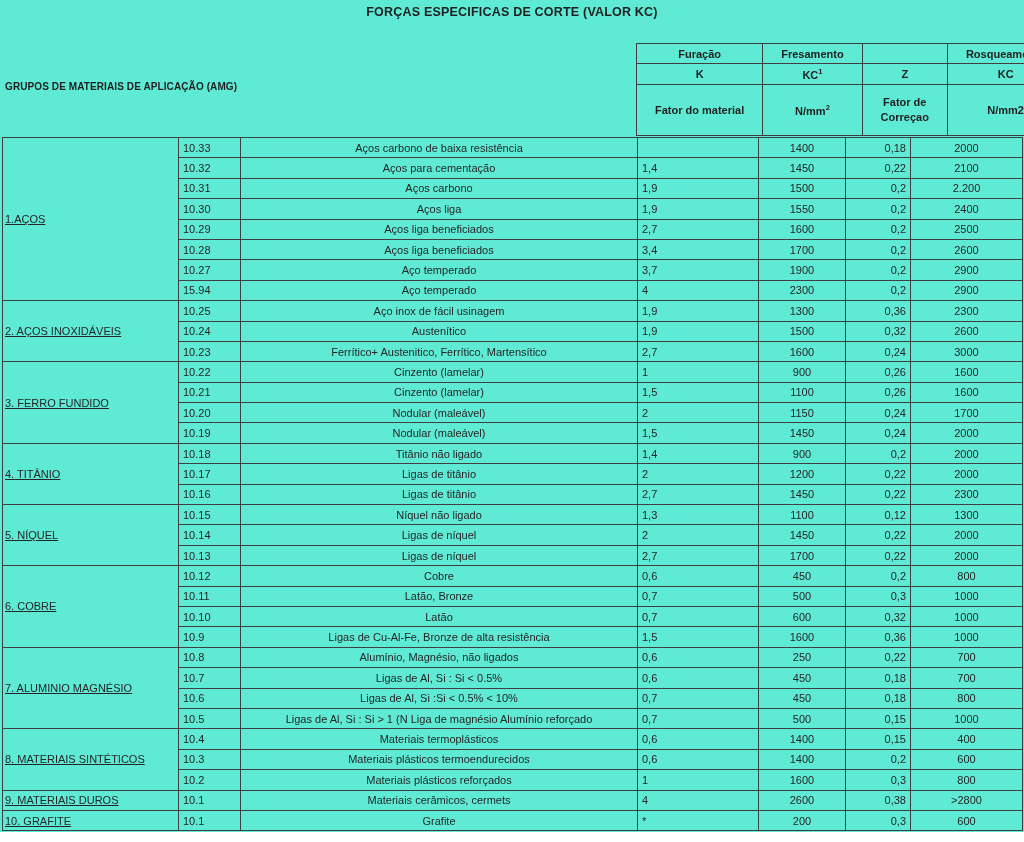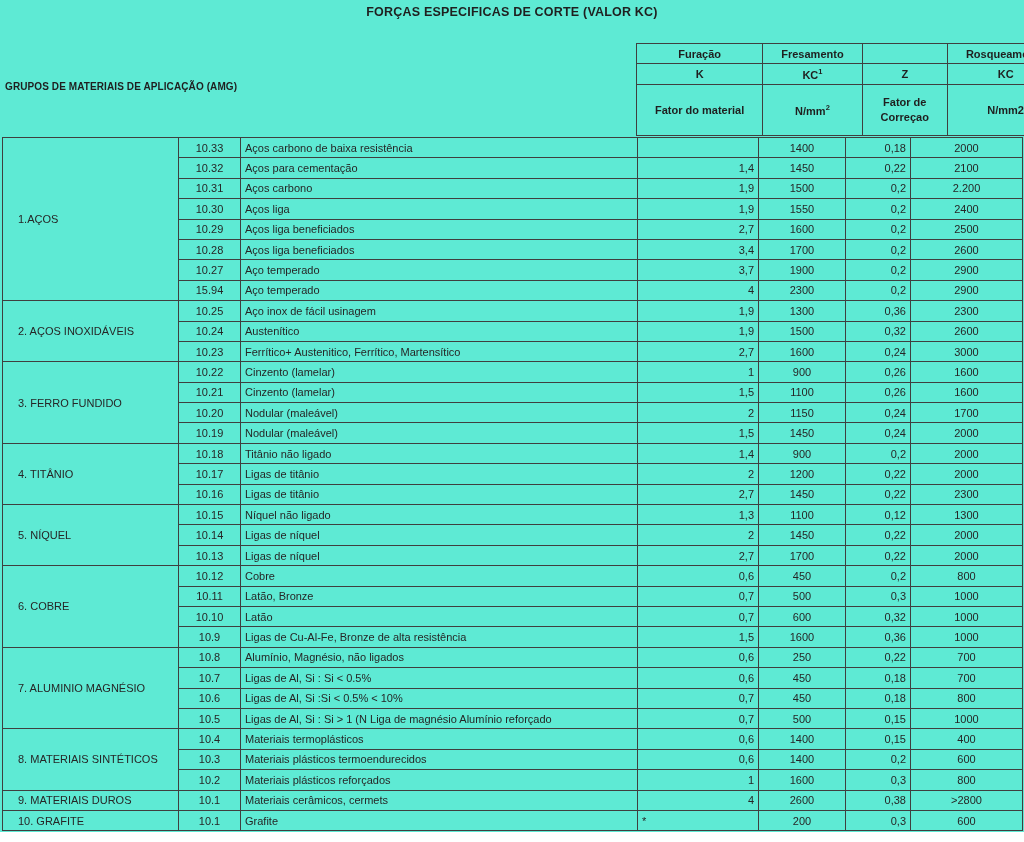--- a/index.html
+++ b/index.html
@@ -33,24 +33,24 @@
   .header-table tr.r3 td { height:50px; }
   .header-table td.wrap { white-space:normal; line-height:1.35; }
   sup { font-size:7.5px; }
 
   
   .body-table {
     position:absolute; top:137px; left:2px;
     font-size:11px; color:#262626;
   }
   .body-table td { height:19.4px; padding:0 4px; white-space:nowrap; }
-  .body-table td.group    { text-align:left;  padding-left:15px; }
-  .body-table td.code     { text-align:center; }
-  .body-table td.material { }
-  .body-table td.k        { text-align:right; }
+  .body-table td.group    { text-align:left;  padding-left:2px;text-decoration:underline; }
+  .body-table td.code     { text-align:left; }
+  .body-table td.material { text-align:center; }
+  .body-table td.k        { text-align:left; }
   .body-table td.kc1      { text-align:center; }
   .body-table td.z        { text-align:right; }
   .body-table td.kc       { text-align:center; }
   .body-table td.k.left   { text-align:left; }
 </style>
 </head>
 <body>
 
 <div class="page">
 

